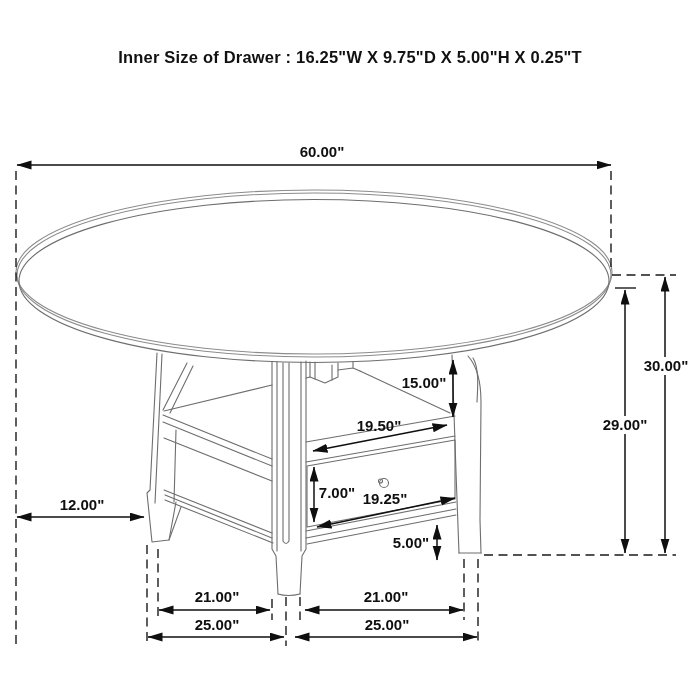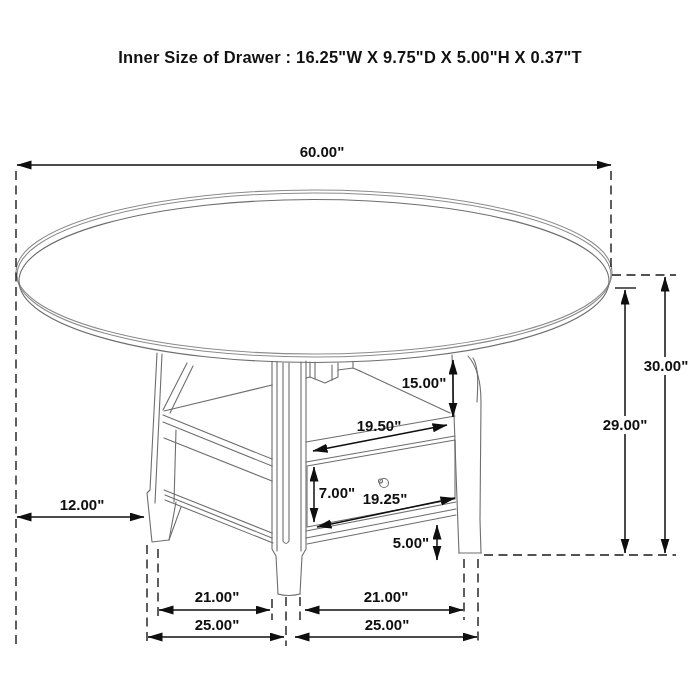--- a/index.html
+++ b/index.html
@@ -17,21 +17,21 @@
   .dim{stroke:#0f0f0f;stroke-width:1.5;fill:none;}
   .ext{stroke:#1a1a1a;stroke-width:1.4;fill:none;stroke-dasharray:9 5.5;}
   .tick{stroke:#1a1a1a;stroke-width:1.4;fill:none;}
   .bg{fill:#ffffff;}
 </style>
 </head>
 <body>
 
 
 
-<div class="title">Inner Size of Drawer : 16.25"W X 9.75"D X 5.00"H X 0.37"T</div>
+<div class="title">Inner Size of Drawer : 16.25"W X 9.75"D X 5.00"H X 0.25"T</div>
 
 <svg width="700" height="700" viewBox="0 0 700 700">
   <defs>
     <marker id="ah" markerUnits="userSpaceOnUse" markerWidth="16" markerHeight="10" refX="14.5" refY="4.5" orient="auto-start-reverse">
       <path d="M0,0 L15,4.5 L0,9 Z" fill="#0f0f0f"></path>
     </marker>
   </defs>
 
   <g>
     <ellipse class="furn-light" cx="314" cy="272" rx="298" ry="82"></ellipse>

